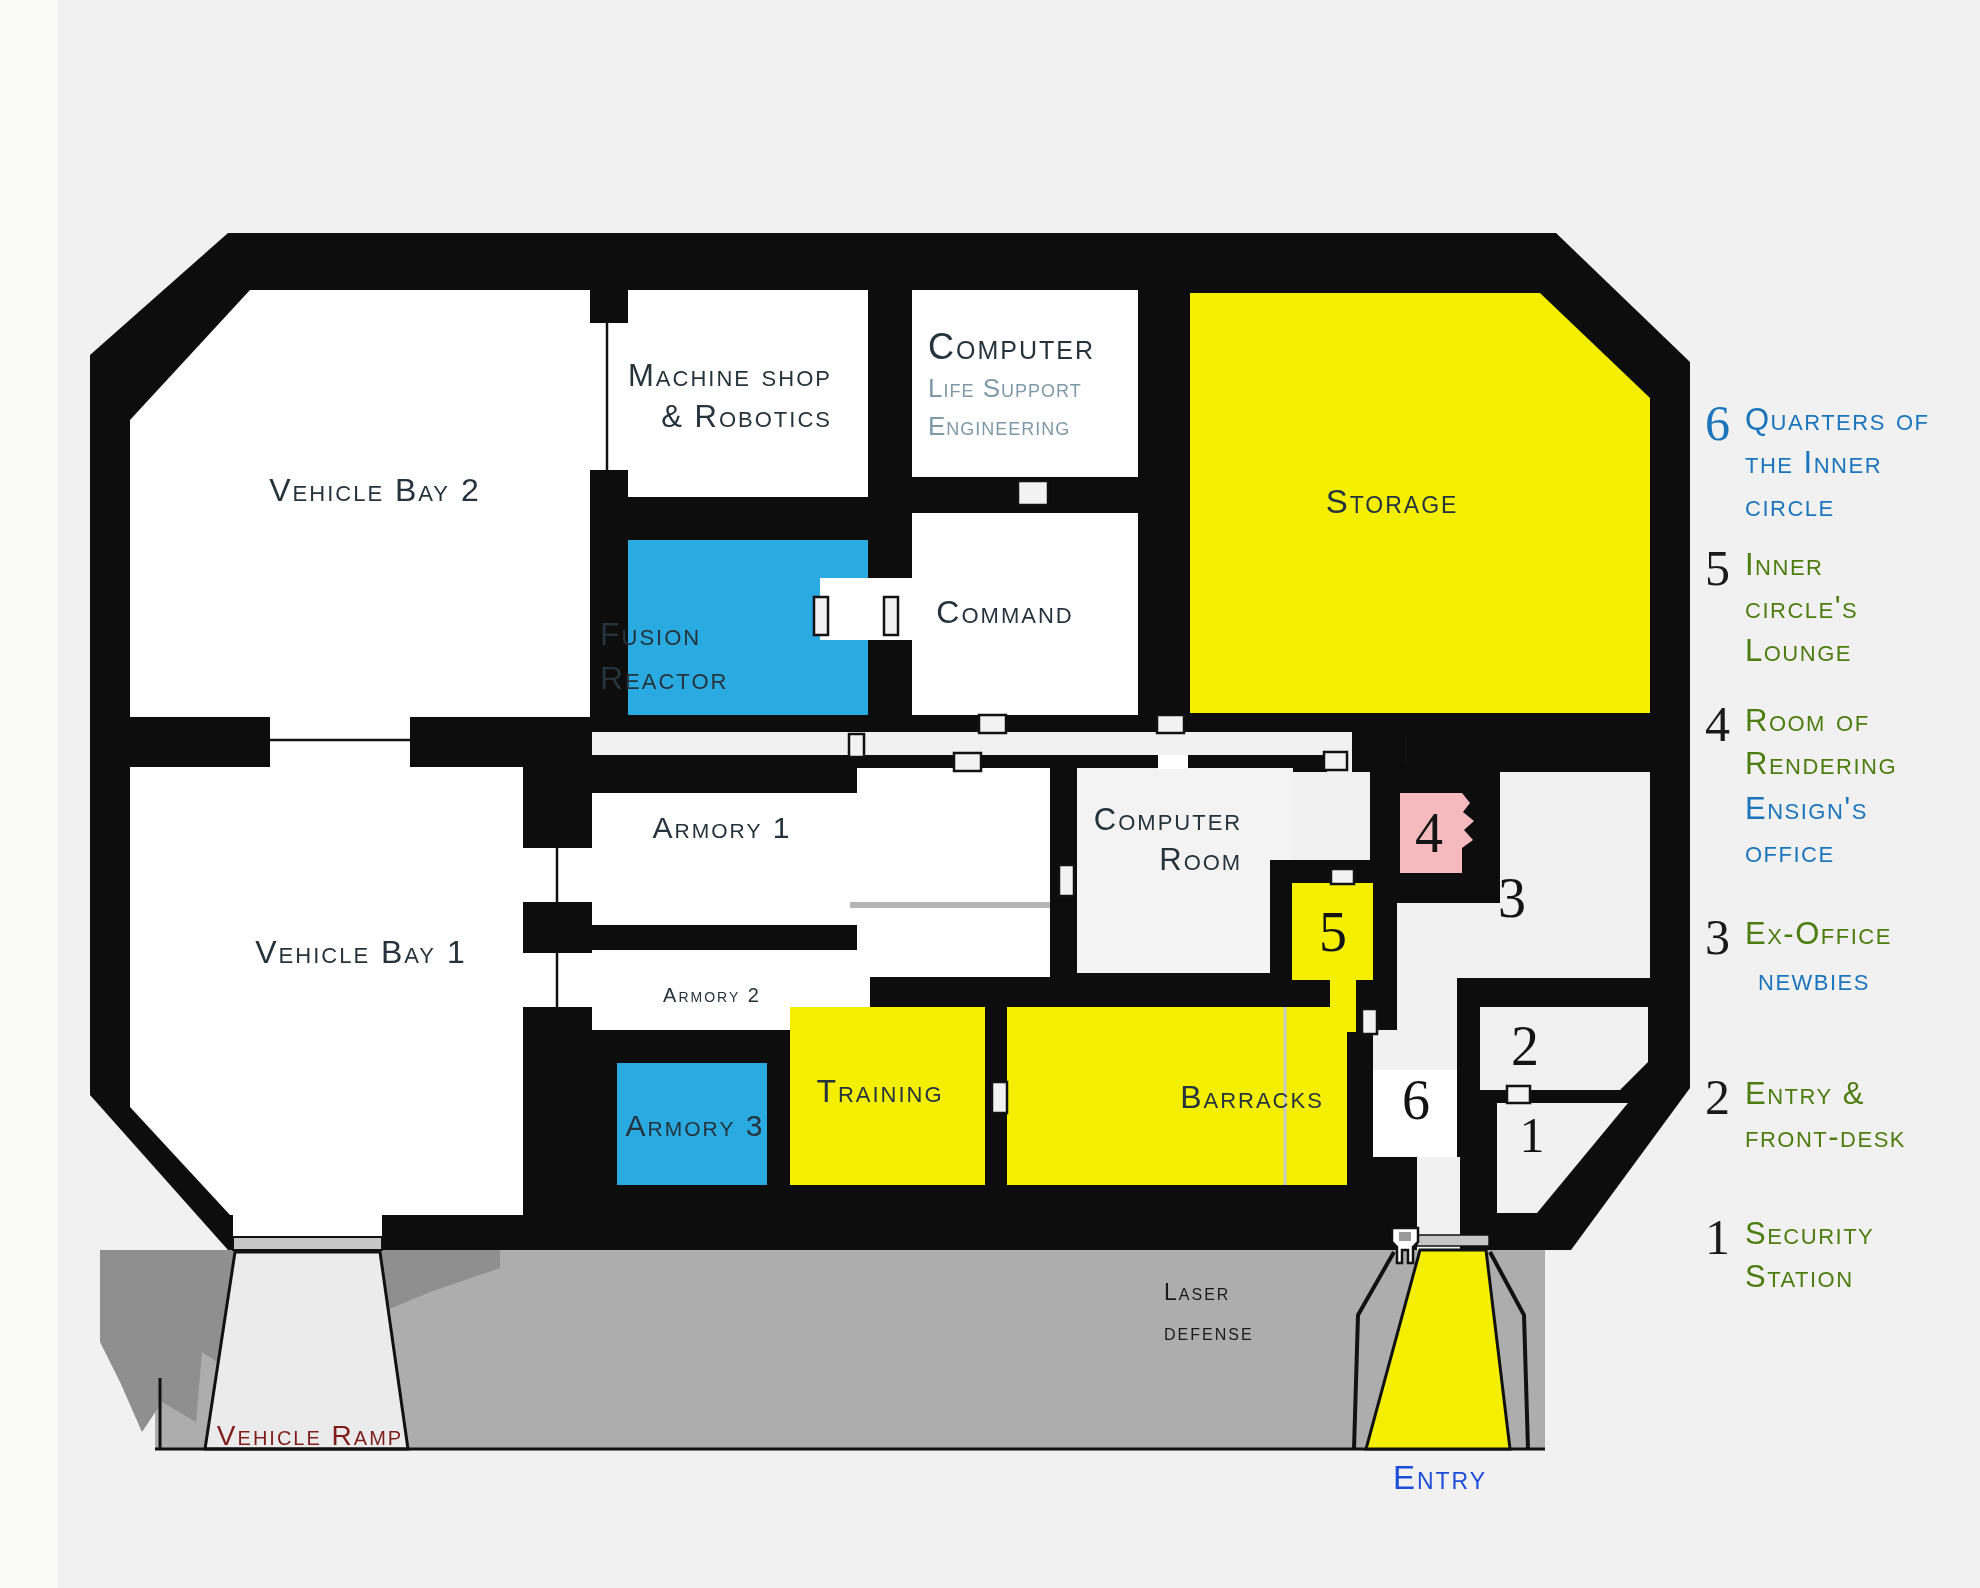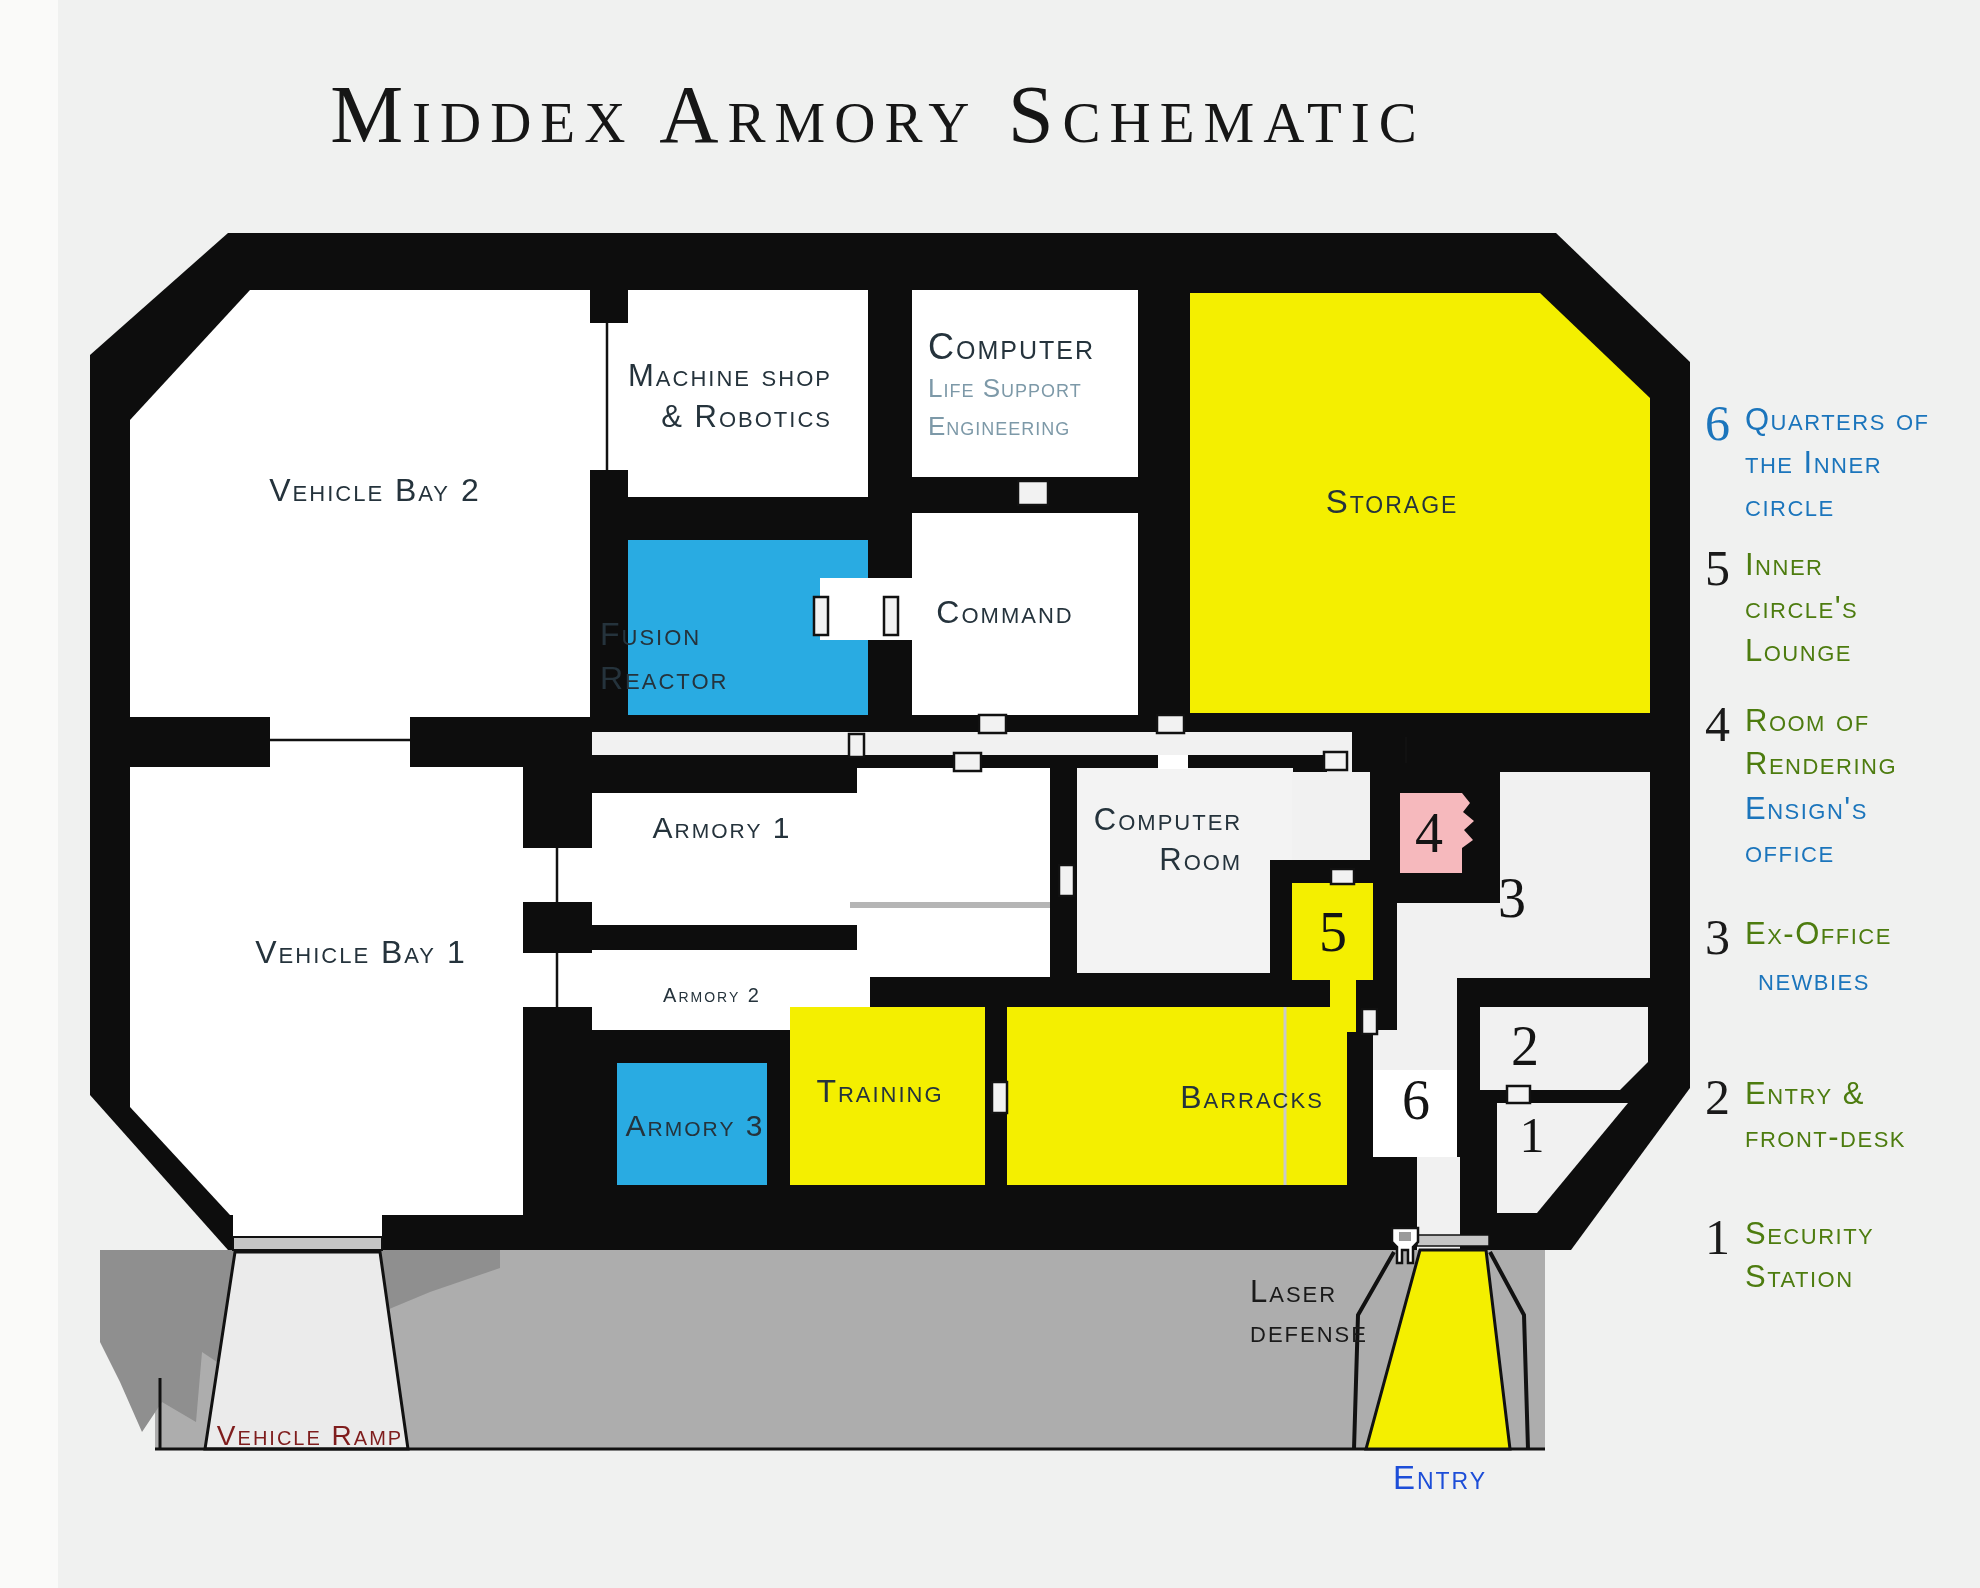--- a/index.html
+++ b/index.html
@@ -106,21 +106,20 @@
       <rect x="954" y="753" width="27" height="18"></rect>
       <rect x="1324" y="752" width="23" height="18"></rect>
       <rect x="1059" y="865" width="15" height="31"></rect>
       <rect x="1331" y="869" width="23" height="15"></rect>
       <rect x="1362" y="1009" width="15" height="25"></rect>
       <rect x="992" y="1082" width="15" height="31"></rect>
       <rect x="1507" y="1086" width="23" height="17"></rect>
     </g>
   </svg>
 
-  <div id="title">Middex Armory Schematic</div>
 
   <div class="lbl ctr" style="left:375px;top:470px;font-size:32px"><span>Vehicle Bay 2</span></div>
   <div class="lbl ctr" style="left:361px;top:932px;font-size:32px"><span>Vehicle Bay 1</span></div>
   <div class="lbl ctr lbl2l" style="left:730px;top:355px;font-size:31px">
     <span>Machine shop</span><br><span>&amp; Robotics</span>
   </div>
   <div class="lbl" style="left:928px;top:328px;font-size:36px;line-height:38px">
     <span>Computer</span><br>
     <span class="sub">Life Support</span><br>
     <span class="sub">Engineering</span>
@@ -139,21 +138,21 @@
   <div class="lbl ctr" style="left:880px;top:1071px;font-size:32px"><span>Training</span></div>
   <div class="lbl ctr" style="left:1252px;top:1077px;font-size:32px"><span>Barracks</span></div>
 
   <div class="num" style="left:1429px;top:833px">4</div>
   <div class="num" style="left:1512px;top:898px">3</div>
   <div class="num" style="left:1333px;top:932px">5</div>
   <div class="num" style="left:1416px;top:1100px">6</div>
   <div class="num" style="left:1525px;top:1046px">2</div>
   <div class="num" style="left:1532px;top:1135px;font-size:50px">1</div>
 
-  <div class="lbl" style="left:1250px;top:1272px;font-size:31px;color:#1a1a1a">
+  <div class="lbl" style="left:1164px;top:1272px;font-size:23px;color:#1a1a1a">
     <span>Laser</span><br><span>defense</span>
   </div>
   <div class="lbl ctr" style="left:1440px;top:1458px;font-size:33px;color:#1d4ed8"><span>Entry</span></div>
   <div class="lbl ctr" style="left:310px;top:1416px;font-size:28px;color:#7f1d1d"><span>Vehicle Ramp</span></div>
 
   <div>
     <div class="legend-num blue" style="left:1670px;top:398px">6</div>
     <div class="legend-txt blue" style="top:398px">
       <span>Quarters of</span><br><span>the Inner</span><br><span>circle</span>
     </div>

